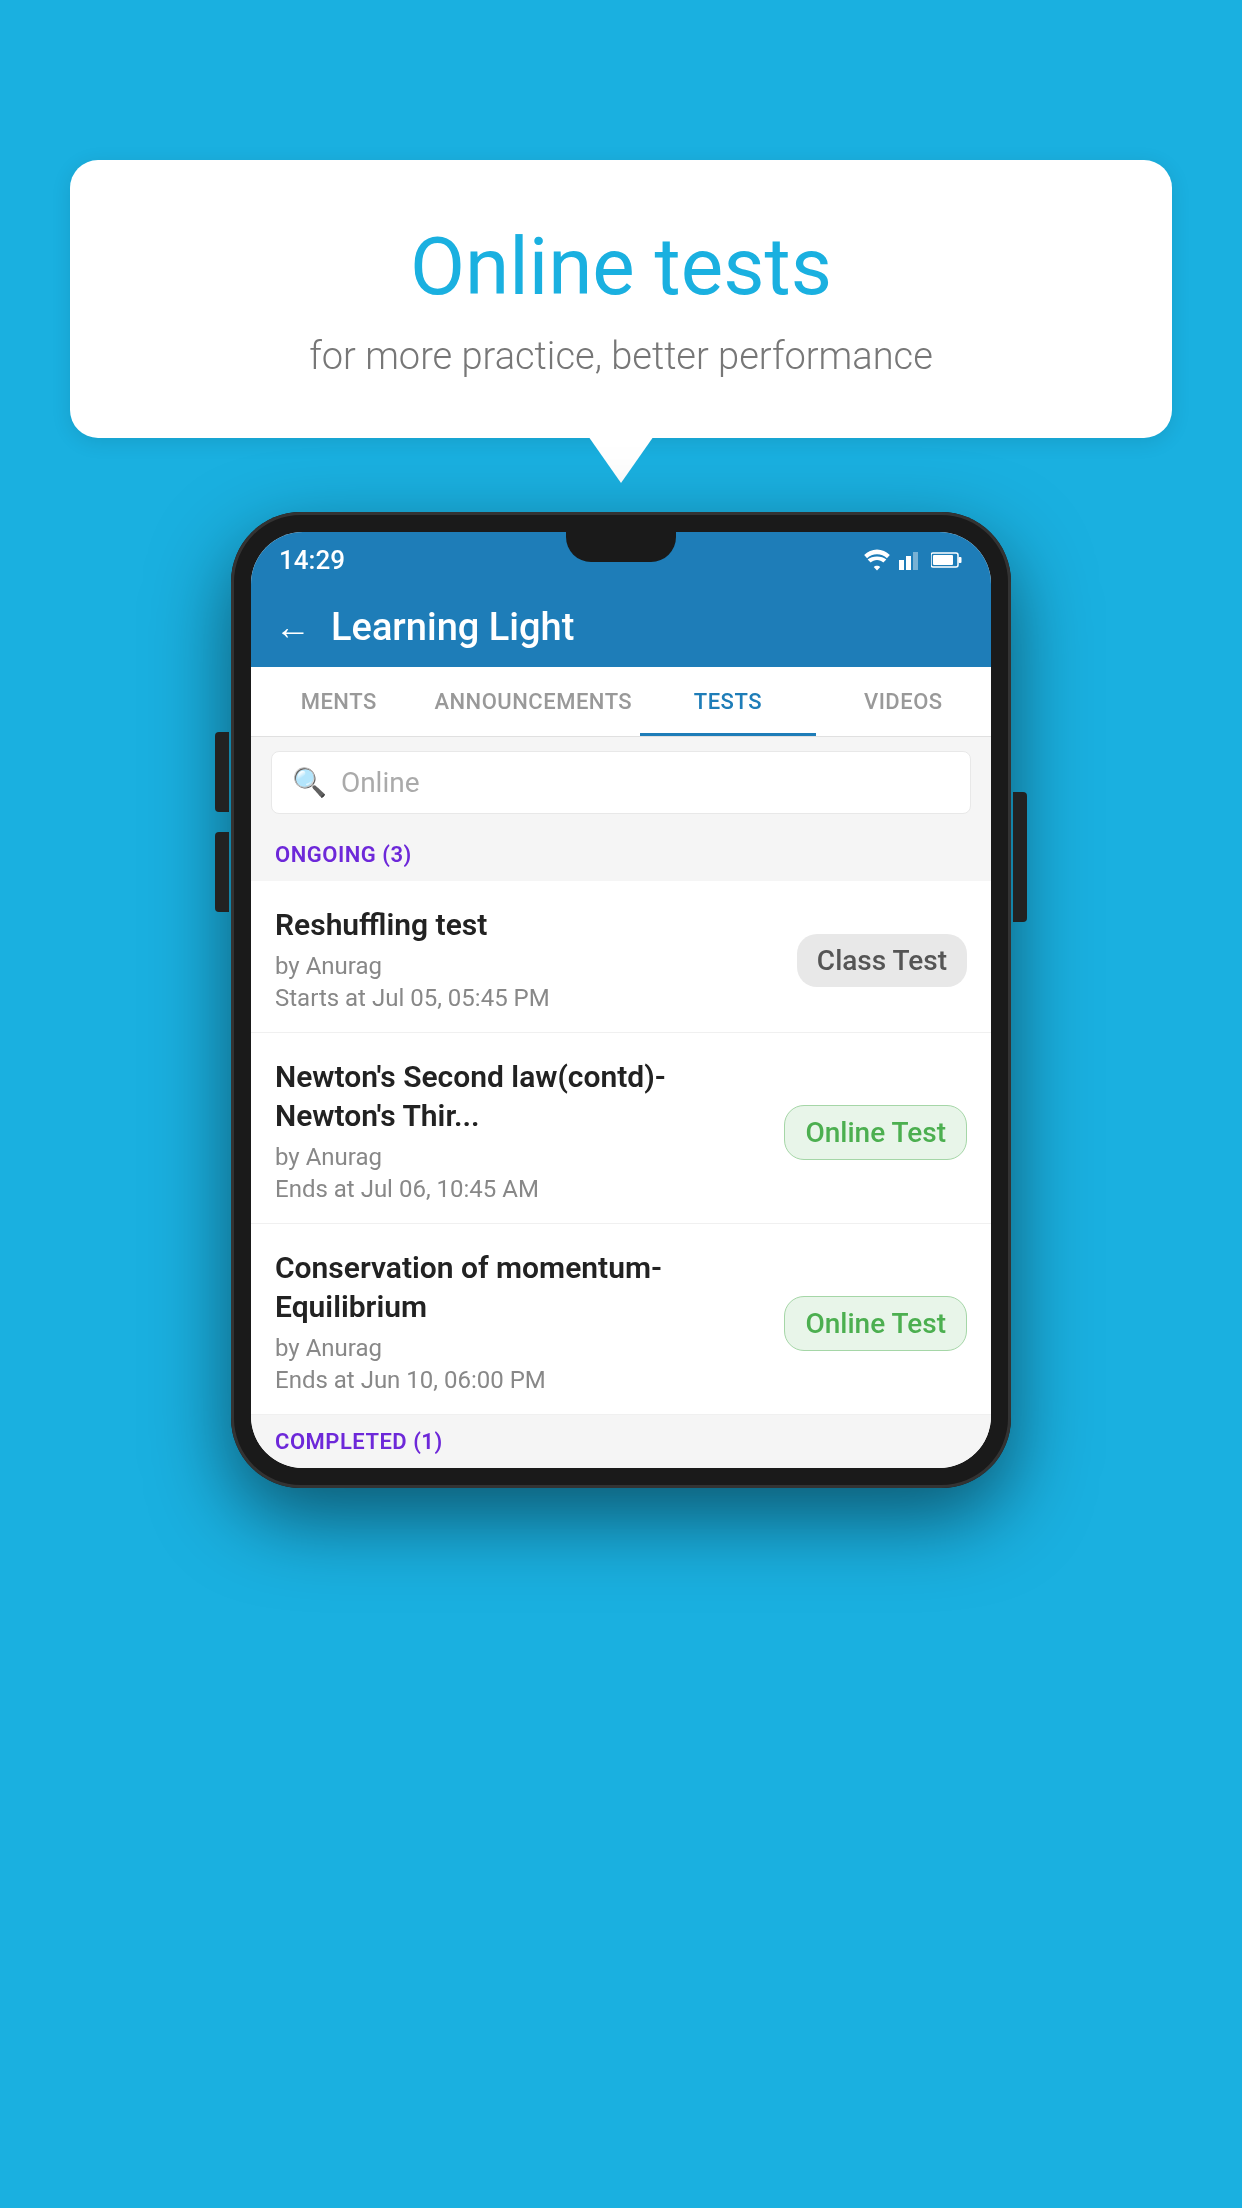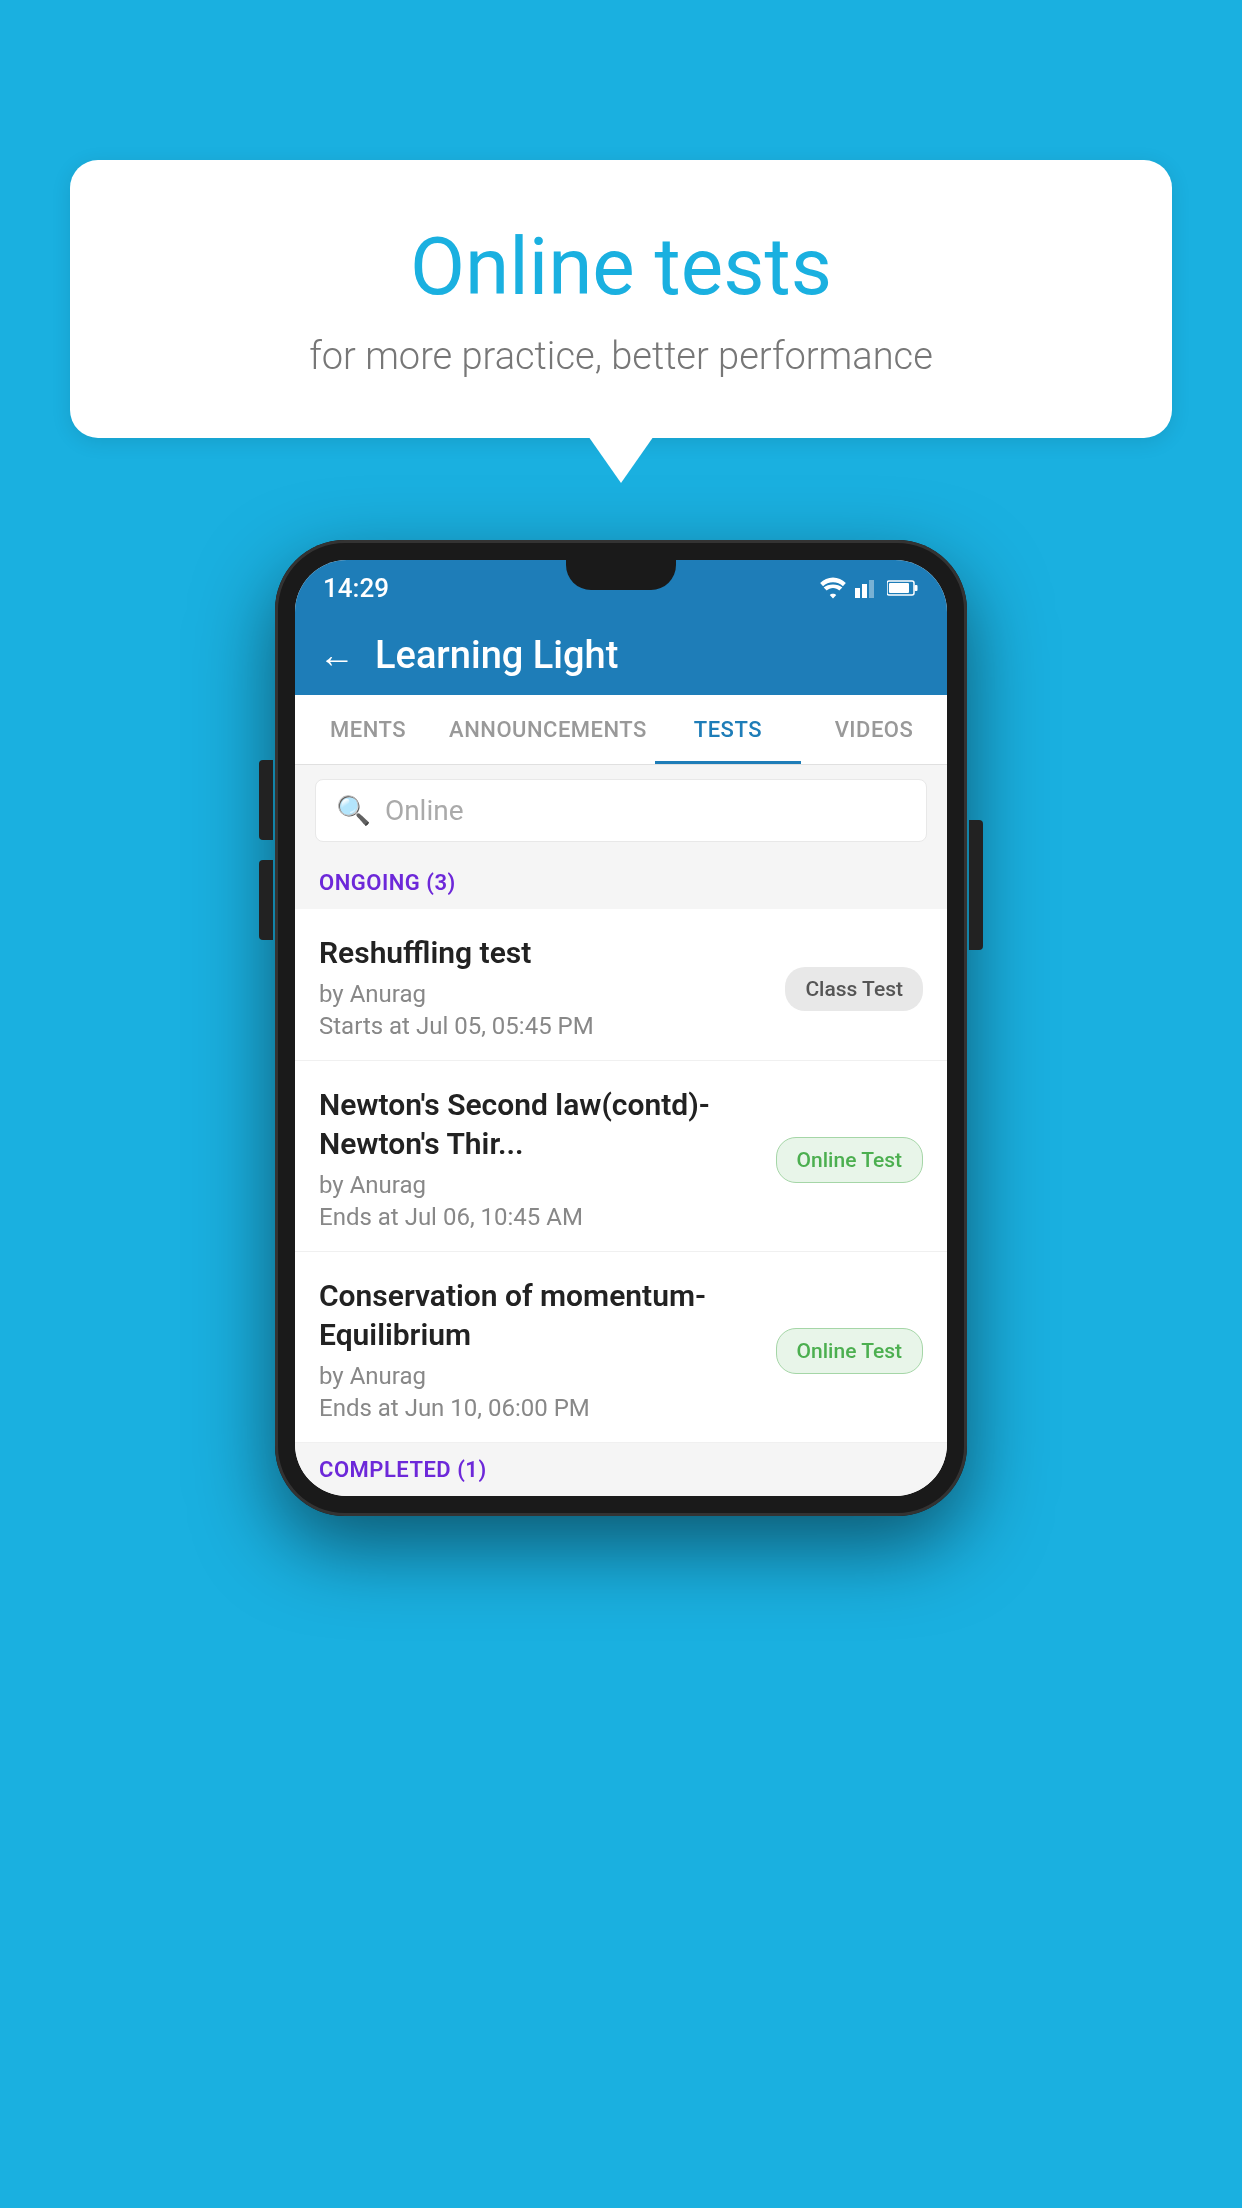--- a/index.html
+++ b/index.html
@@ -56,24 +56,24 @@
 
     .bubble-subtitle {
       font-size: 38px;
       color: #777;
       font-weight: 300;
     }
 
     
     .phone-container {
       position: absolute;
-      top: 540px;
+      top: 512px;
       left: 50%;
       transform: translateX(-50%);
-      width: 692px;
+      width: 780px;
     }
 
     .phone-outer {
       background: #1a1a1a;
       border-radius: 70px;
       padding: 20px;
       box-shadow: 0 30px 80px rgba(0,0,0,0.5), inset 0 0 0 3px #333;
       position: relative;
     }
 
@@ -272,21 +272,21 @@
     }
 
     .test-time {
       font-size: 24px;
       color: #888;
     }
 
     .test-badge {
       border-radius: 20px;
       padding: 10px 20px;
-      font-size: 21px;
+      font-size: 28px;
       font-weight: 500;
       white-space: nowrap;
       flex-shrink: 0;
       margin-top: 4px;
     }
 
     .badge-class {
       background: #e8e8e8;
       color: #555;
     }

